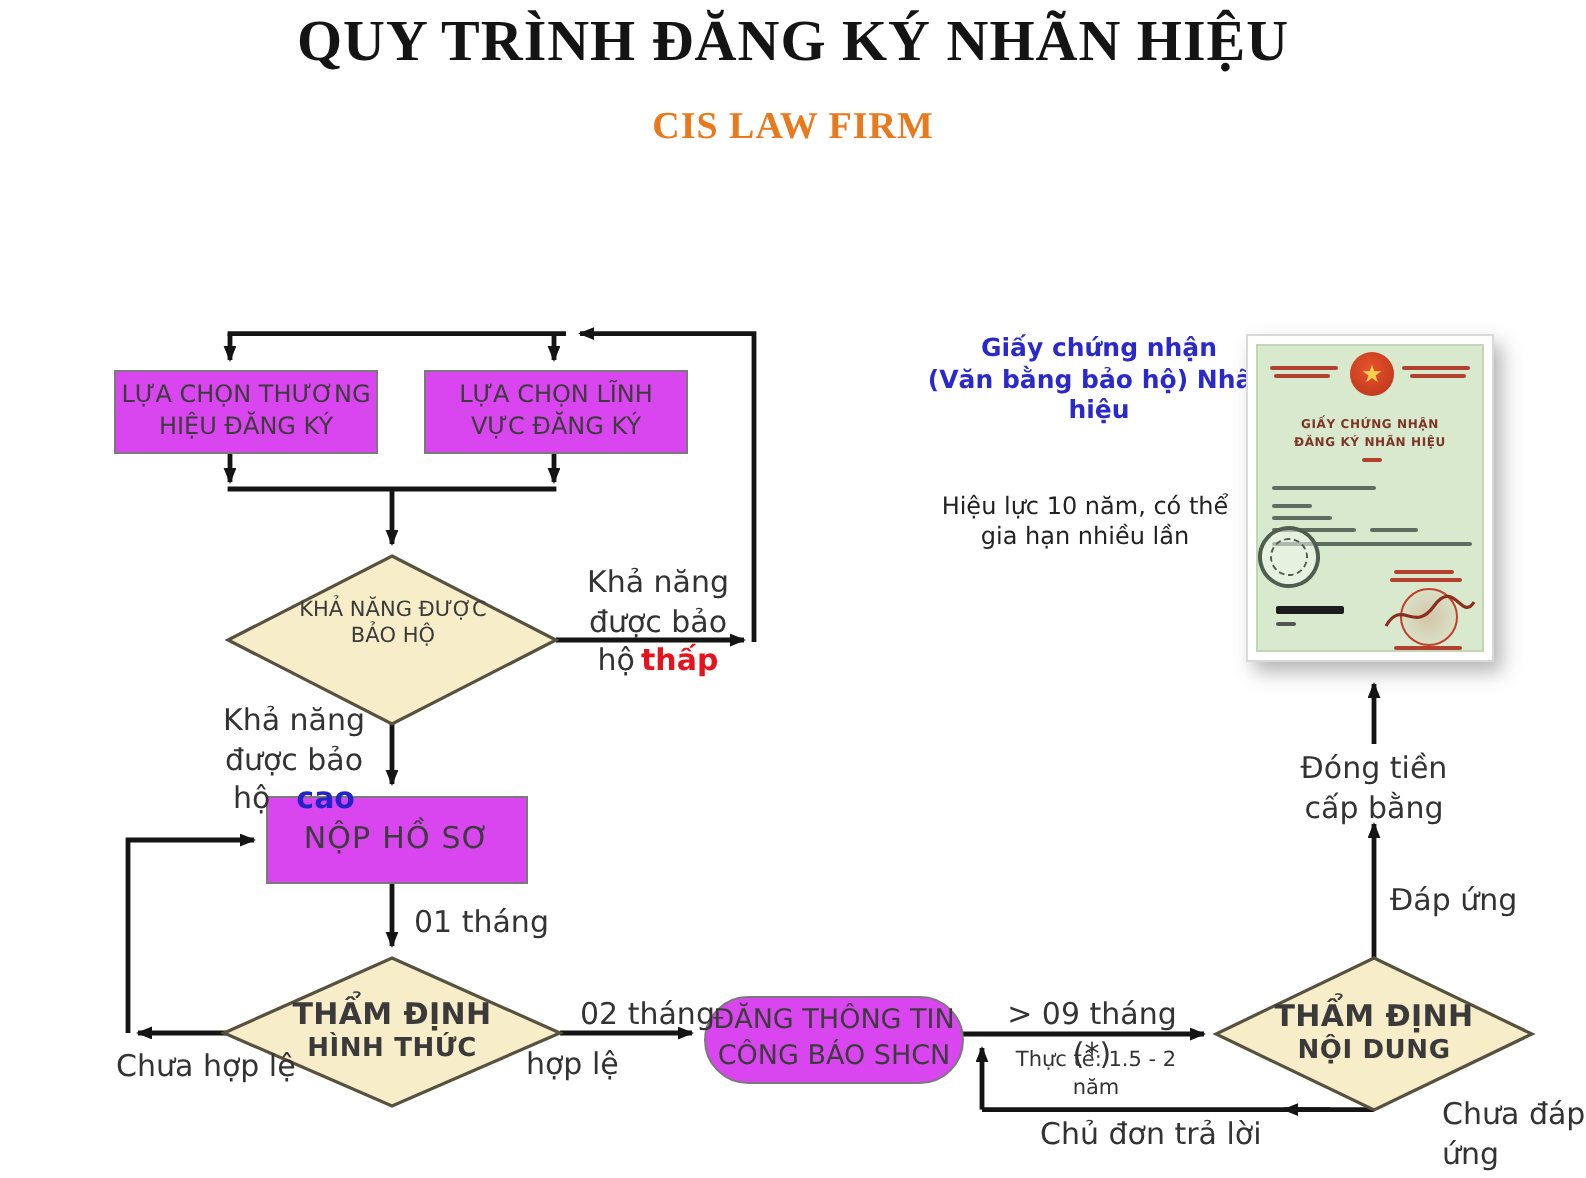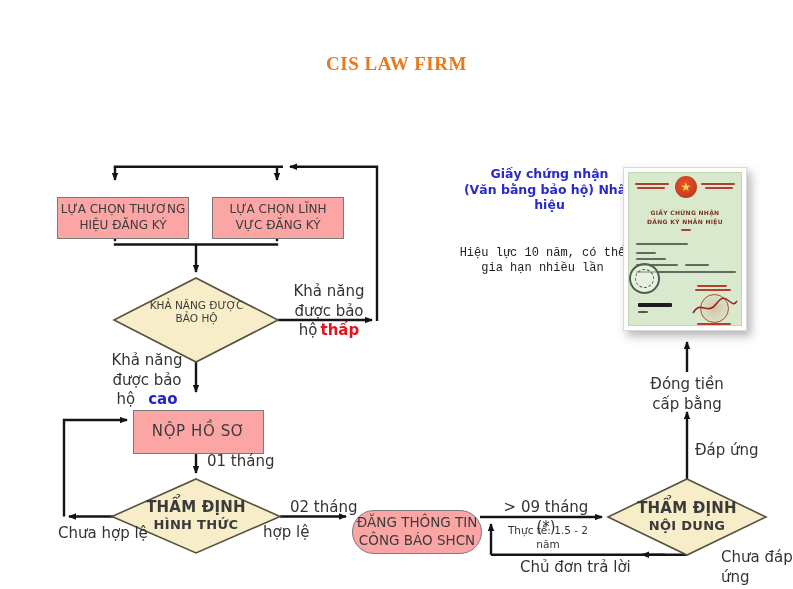--- a/index.html
+++ b/index.html
@@ -8,37 +8,37 @@
   .abs{position:absolute;}
   .ctr{text-align:center;}
   .page-title{left:0;top:5px;width:793px;text-align:center;
               font-family:"Liberation Serif","DejaVu Serif",serif;
               font-weight:bold;font-size:29px;color:#141414;letter-spacing:.5px;}
   .page-subtitle{left:0;top:53px;width:793px;text-align:center;
               font-family:"Liberation Serif","DejaVu Serif",serif;
               font-weight:bold;font-size:19px;color:#E8791D;letter-spacing:.5px;}
   svg.flow{left:0;top:0;z-index:1;}
   .node{z-index:2;}
-  .box{border:1px solid #7a7a7a;background:#fca5a5;color:#3c3c3c;
+  .box{border:1px solid #7a7a7a;background:#d946ef;color:#3c3c3c;
        display:flex;flex-direction:column;justify-content:center;
-       text-align:center;line-height:1.3;margin-top:12px;}
+       text-align:center;line-height:1.3;}
   .box-sm{font-size:12px;}
   .box-md{font-size:13.5px;}
   .box-lg{font-size:15px;letter-spacing:.6px;}
   .dtext{z-index:2;text-align:center;color:#3a3a3a;line-height:1.25;}
   .d-top{font-size:15px;font-weight:600;letter-spacing:.2px;text-align:center;}
   .d-big{font-size:13px;font-weight:800;letter-spacing:.3px;}
   .d-bold{font-size:12px;font-weight:bold;}
   .d-sub{font-size:10.5px;}
   .lbl{z-index:2;font-size:15px;color:#333;line-height:1.3;}
   .lbl-sm{font-size:10.5px;}
   .em-red{color:#E8121C;font-weight:bold;margin-left:3px;}
   .em-blue{color:#2323CC;font-weight:bold;margin-left:13px;}
   .cap-blue{z-index:2;font-size:12.5px;font-weight:bold;color:#2A2ACC;line-height:1.25;}
-  .cap-black{z-index:2;font-size:12px;color:#222;line-height:1.25;font-family:Liberation Mono, monospace;}
+  .cap-black{z-index:2;font-size:12px;color:#222;line-height:1.25;}
   
   .cert{z-index:2;background:#fff;border:1px solid #d9d9d9;
         box-shadow:4px 5px 9px rgba(90,90,90,.45);}
   .cert-paper{position:absolute;left:4px;top:4px;right:4px;bottom:4px;
         background:#D9E9CD;border:1px solid #c2d6b4;}
   .bar{position:absolute;border-radius:1px;}
   .red-bar{background:#b3402e;height:1.5px;}
   .gray-bar{background:#5f6b5f;height:2px;}
   .cert-title{position:absolute;width:100%;text-align:center;
         font-size:6px;font-weight:bold;color:#7c3526;letter-spacing:.3px;line-height:1;}
@@ -51,20 +51,21 @@
   .stamp-dark i{position:absolute;left:4px;top:4px;right:4px;bottom:4px;
         border:1px dashed #4f5e51;border-radius:50%;}
   .stamp-red{position:absolute;border:1.5px solid #c3402e;border-radius:50%;
         background:radial-gradient(circle, rgba(195,64,46,.22) 0%, rgba(195,64,46,.05) 70%);}
 </style>
 </head>
 <body>
 
 <div id="canvas">
 
+  <div class="abs page-title">QUY TRÌNH ĐĂNG KÝ NHÃN HIỆU</div>
   <div class="abs page-subtitle">CIS LAW FIRM</div>
 
   <svg class="abs flow" width="793" height="589" viewBox="0 0 793 589">
     <defs>
       <marker id="ah" markerWidth="9" markerHeight="8" refX="7" refY="3.2" orient="auto" markerUnits="userSpaceOnUse">
         <path d="M0,0 L8,3.2 L0,6.4 Z" fill="#141414"></path>
       </marker>
     </defs>
     <g stroke="#141414" stroke-width="2.4" fill="none">
 

